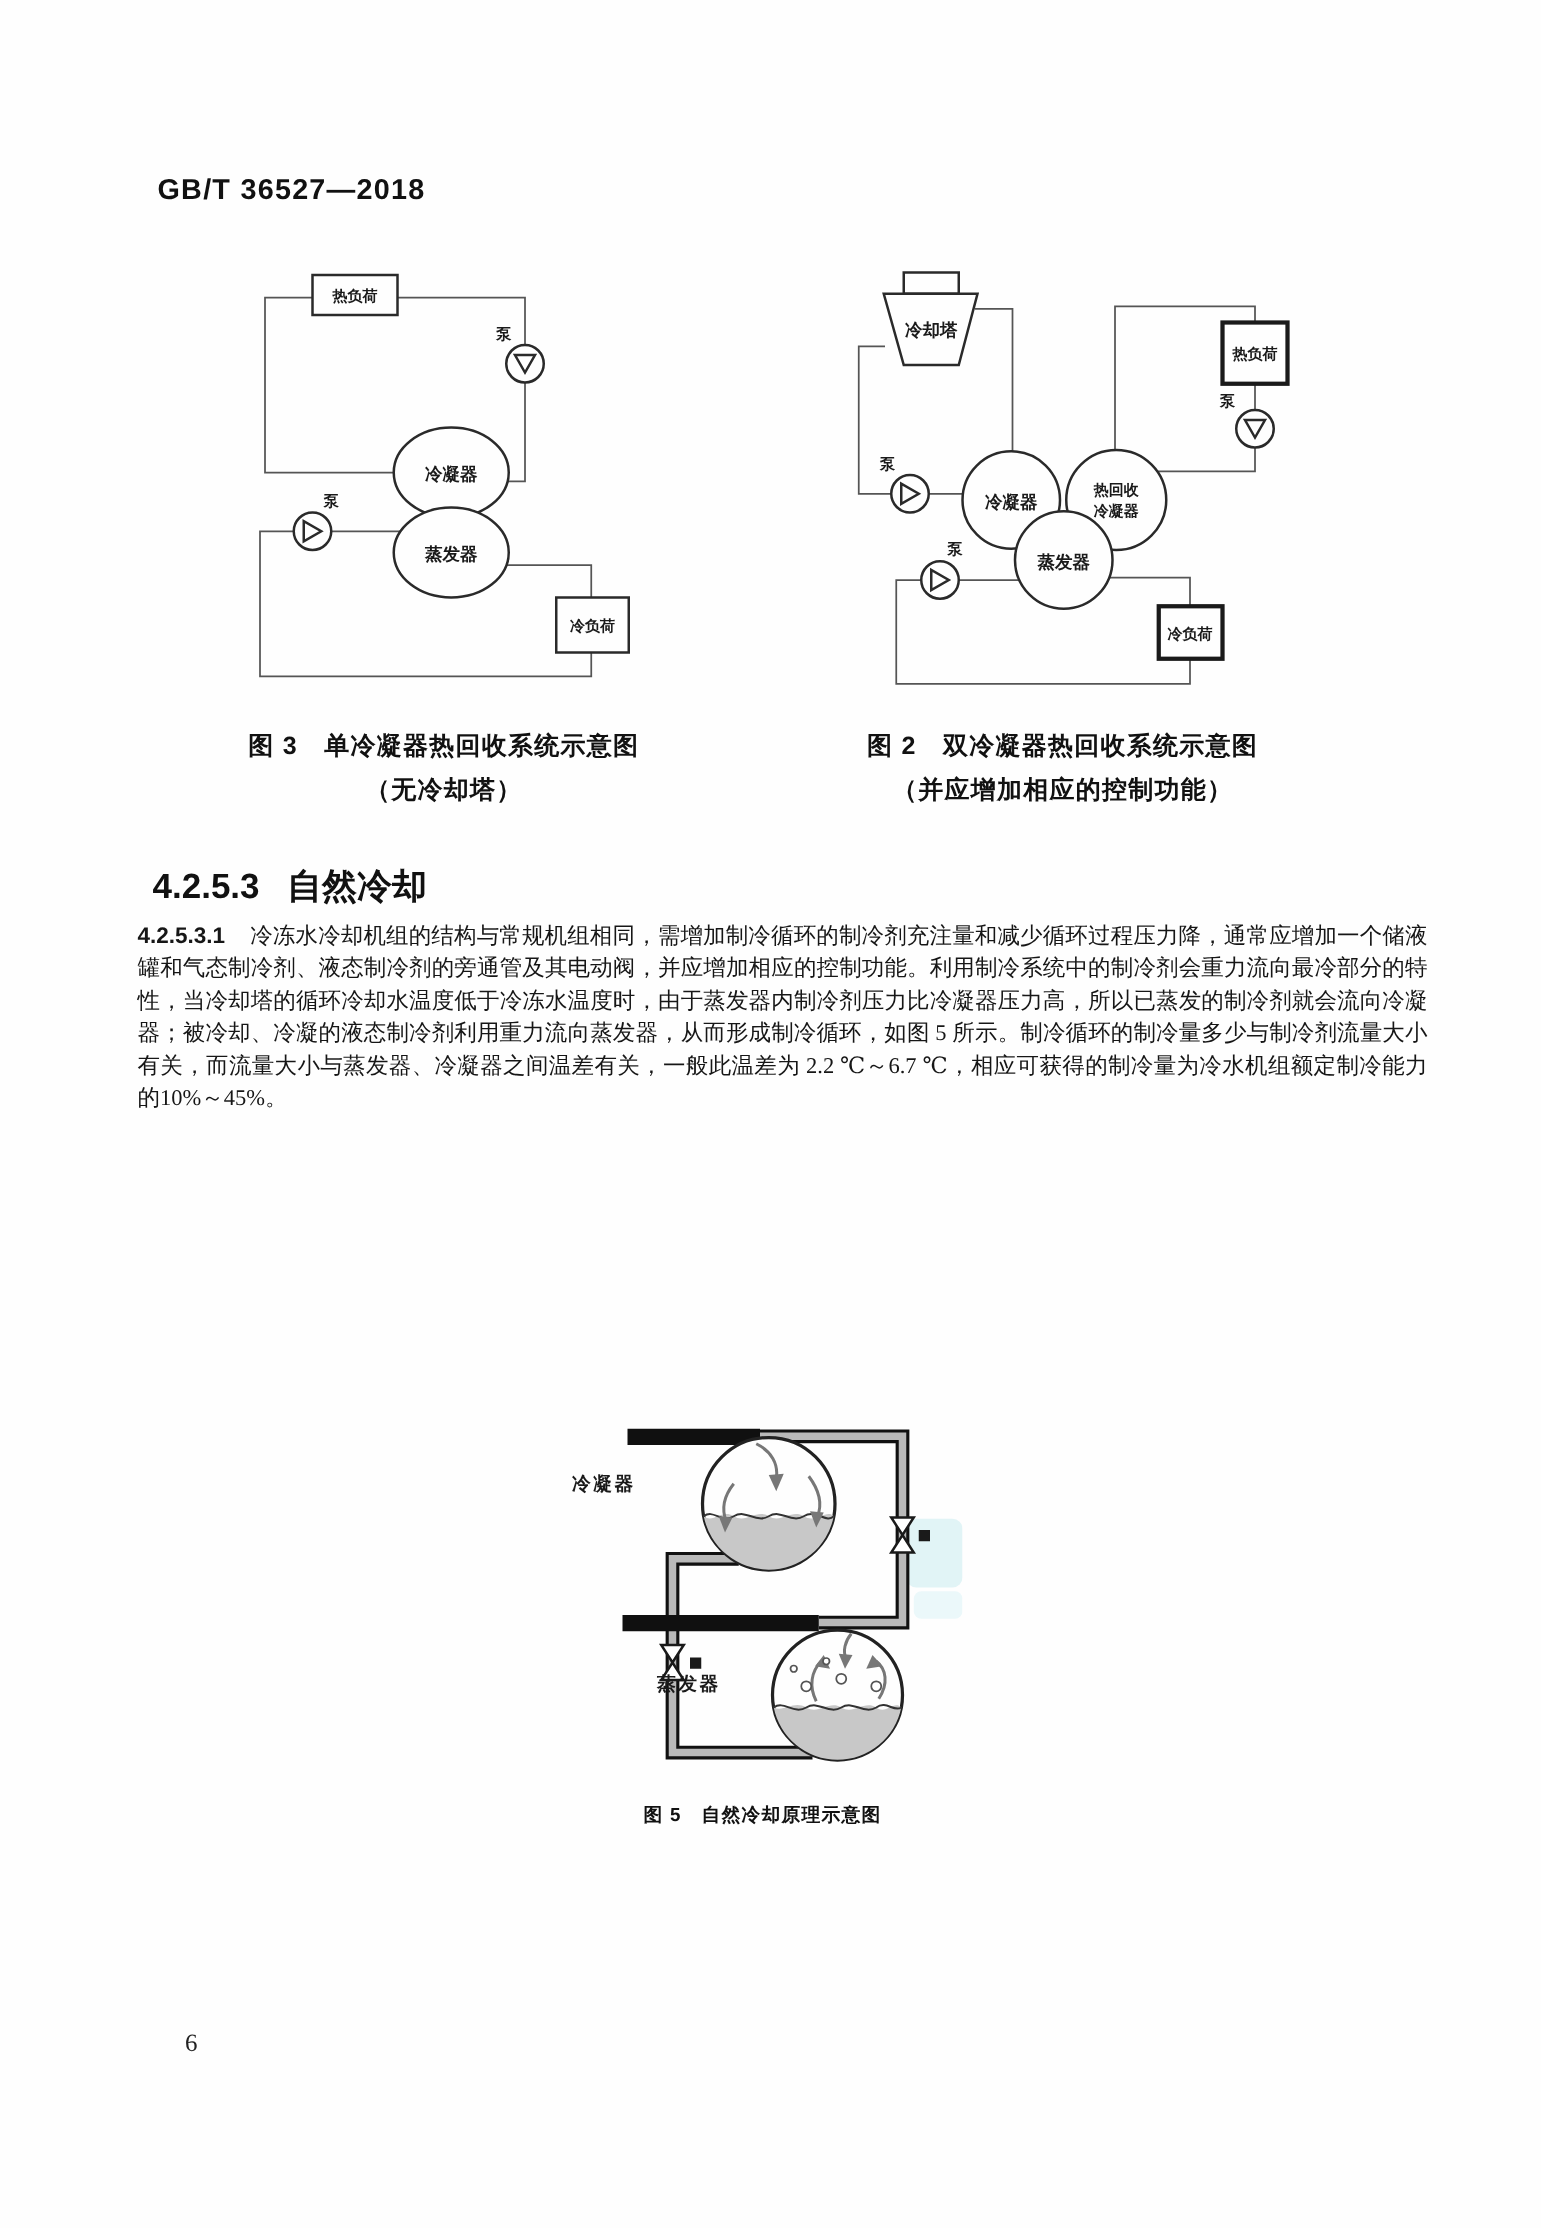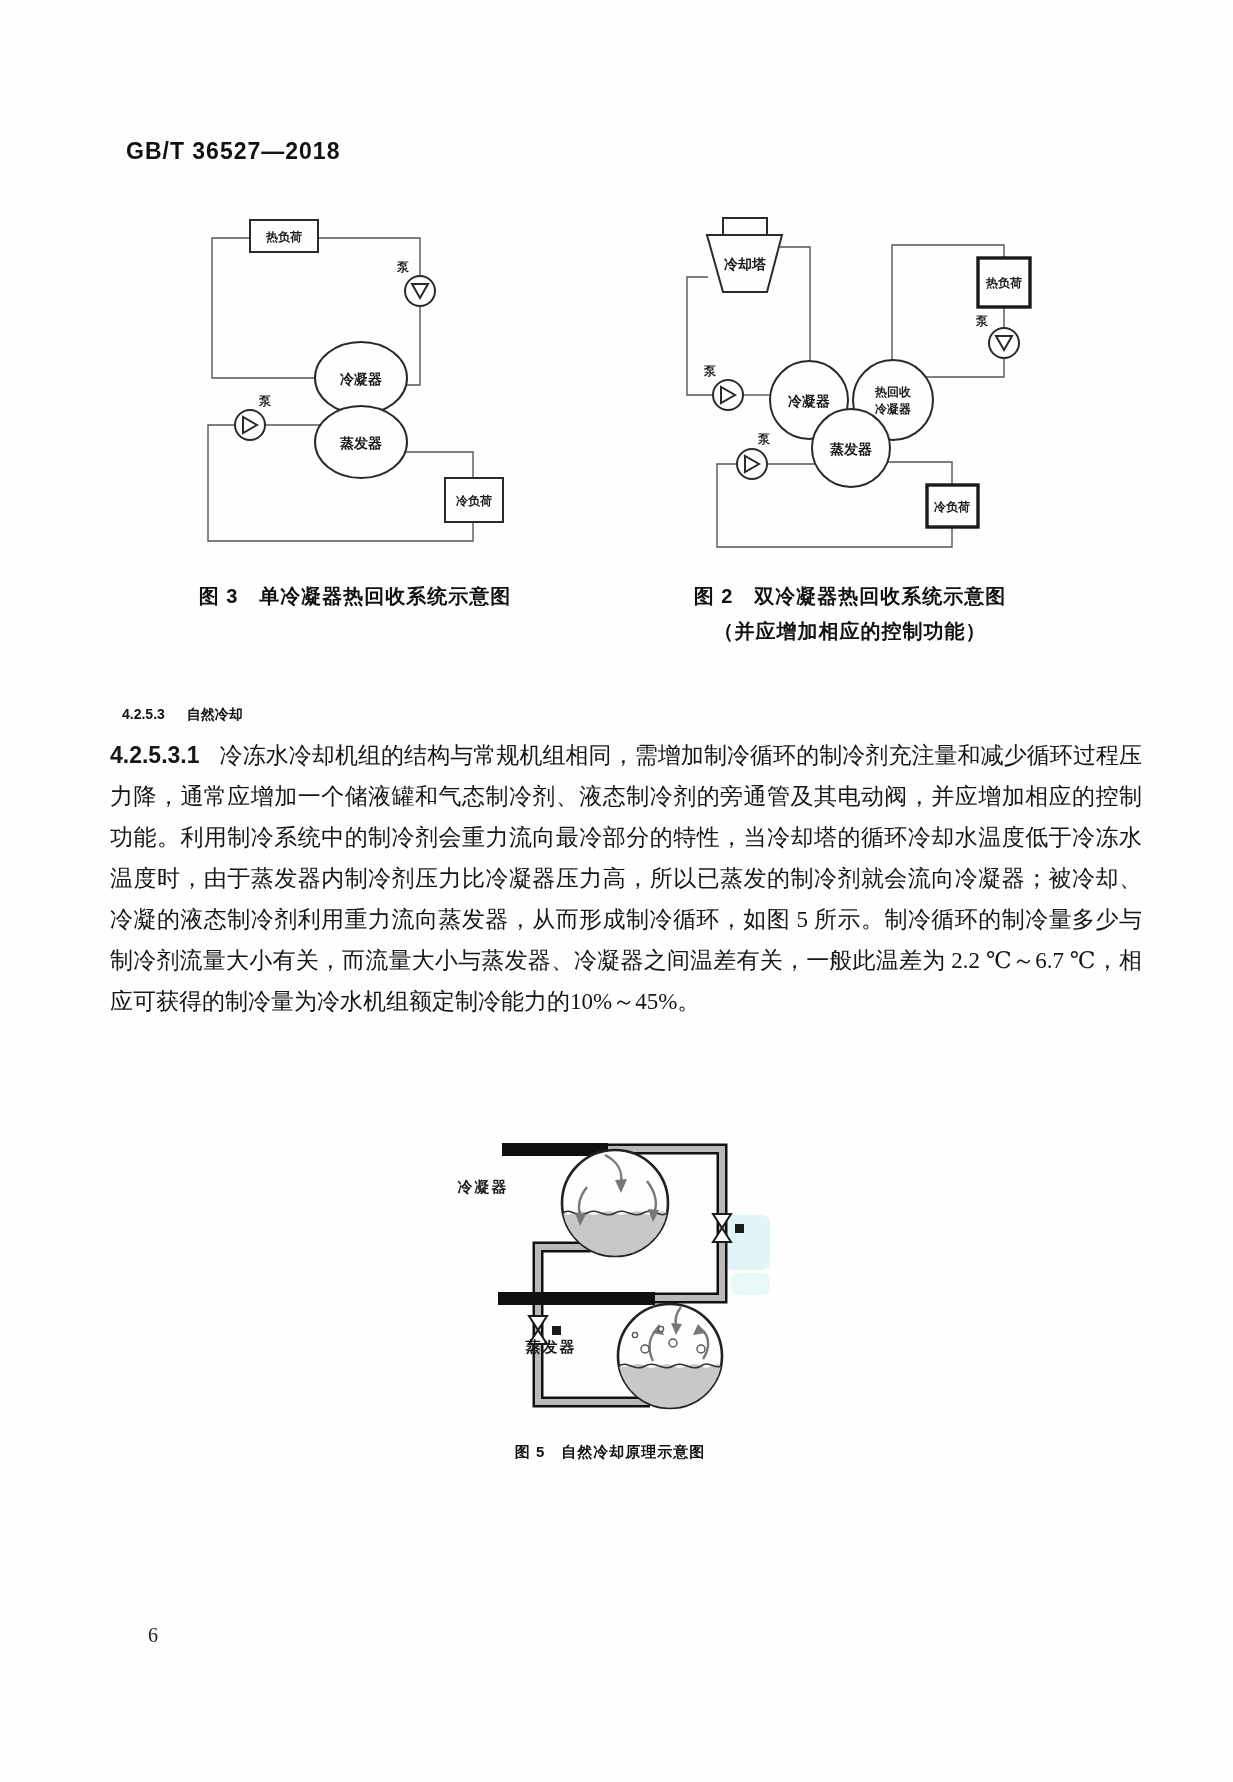--- a/index.html
+++ b/index.html
@@ -27,28 +27,28 @@
   .lbl-s { font-size:12px; }
   .lbl-fig5 { font-size:15px; letter-spacing:2px; text-anchor:start; }
   .caption {
     position:absolute; width:380px; text-align:center;
     font-family:"Liberation Sans","DejaVu Sans",sans-serif;
     font-weight:bold; color:#111;
   }
   .caption .cap-main { font-size:20px; letter-spacing:1px; }
   .caption .cap-sub  { font-size:20px; margin-top:8px; letter-spacing:1px; }
   .section-heading {
-    position:absolute; left:122px; top:706px;
-    font-family:"Liberation Sans","DejaVu Sans",sans-serif;
-    font-weight:bold; font-size:14px; color:#111;
+    position:absolute; left:122px; top:690px;
+    font-family:"Liberation Sans","DejaVu Sans",sans-serif;
+    font-weight:bold; font-size:28px; color:#111;
   }
   .section-heading .sec-num { margin-right:22px; }
   .body-text {
     position:absolute; left:110px; top:735px; width:1032px;
-    font-size:23px; line-height:41px; text-align:justify;
+    font-size:18px; line-height:26px; text-align:justify;
     color:#161616;
   }
   .body-text p { text-indent:0; }
   .clause {
     font-family:"Liberation Sans","DejaVu Sans",sans-serif;
     font-weight:bold; margin-right:20px;
   }
   .page-number {
     position:absolute; left:148px; top:1624px;
     font-size:20px; color:#222;
@@ -141,20 +141,21 @@
   <circle class="comp" cx="154" cy="281" r="15"></circle>
   <path class="comp" d="M147,273 L147,289 L161,281 Z"></path>
   <text class="lbl-s" x="166" y="260">泵</text>
 
   <rect class="comp-thick" x="329" y="302" width="51" height="42"></rect>
   <text class="lbl-s" x="354" y="328">冷负荷</text>
 </svg>
 
 <div class="caption" style="left:165px; top:583px;">
   <div class="cap-main">图 3　单冷凝器热回收系统示意图</div>
+  <div class="cap-sub">（无冷却塔）</div>
 </div>
 
 <div class="caption" style="left:660px; top:583px;">
   <div class="cap-main">图 2　双冷凝器热回收系统示意图</div>
   <div class="cap-sub">（并应增加相应的控制功能）</div>
 </div>
 
 <div class="section-heading">
   <span class="sec-num">4.2.5.3</span><span>自然冷却</span>
 </div>

